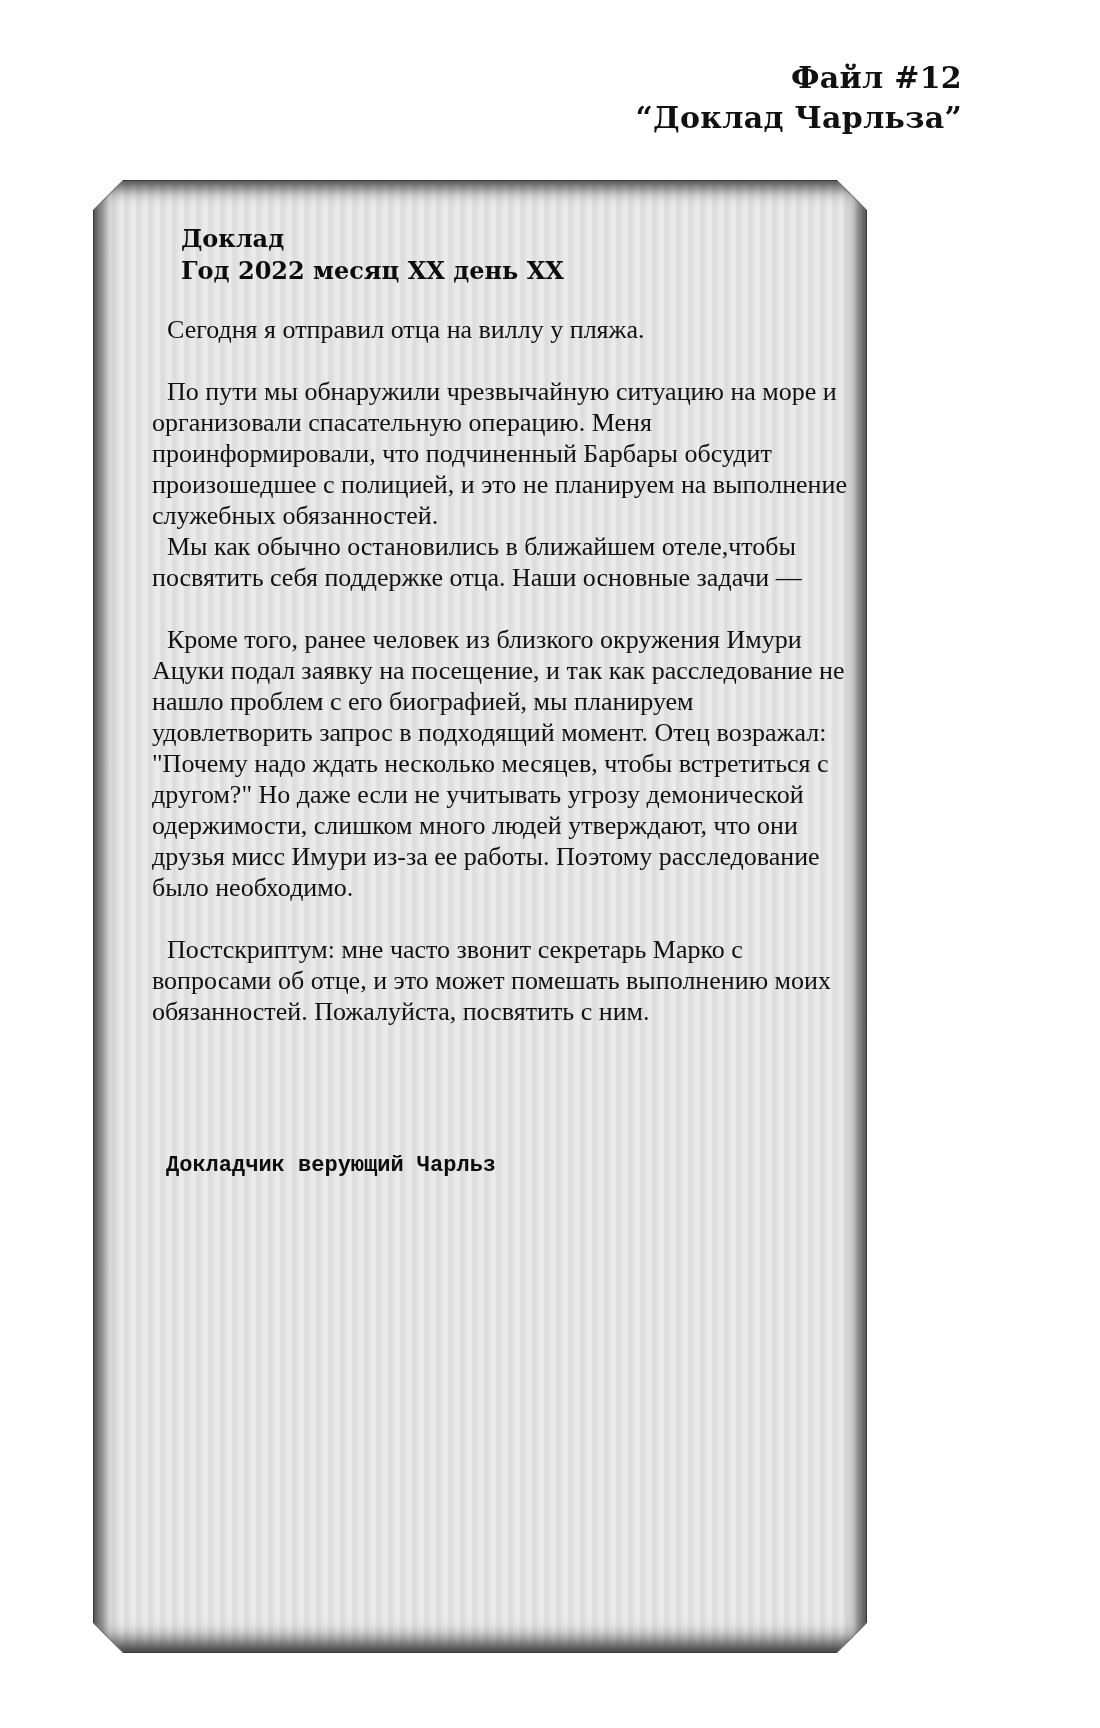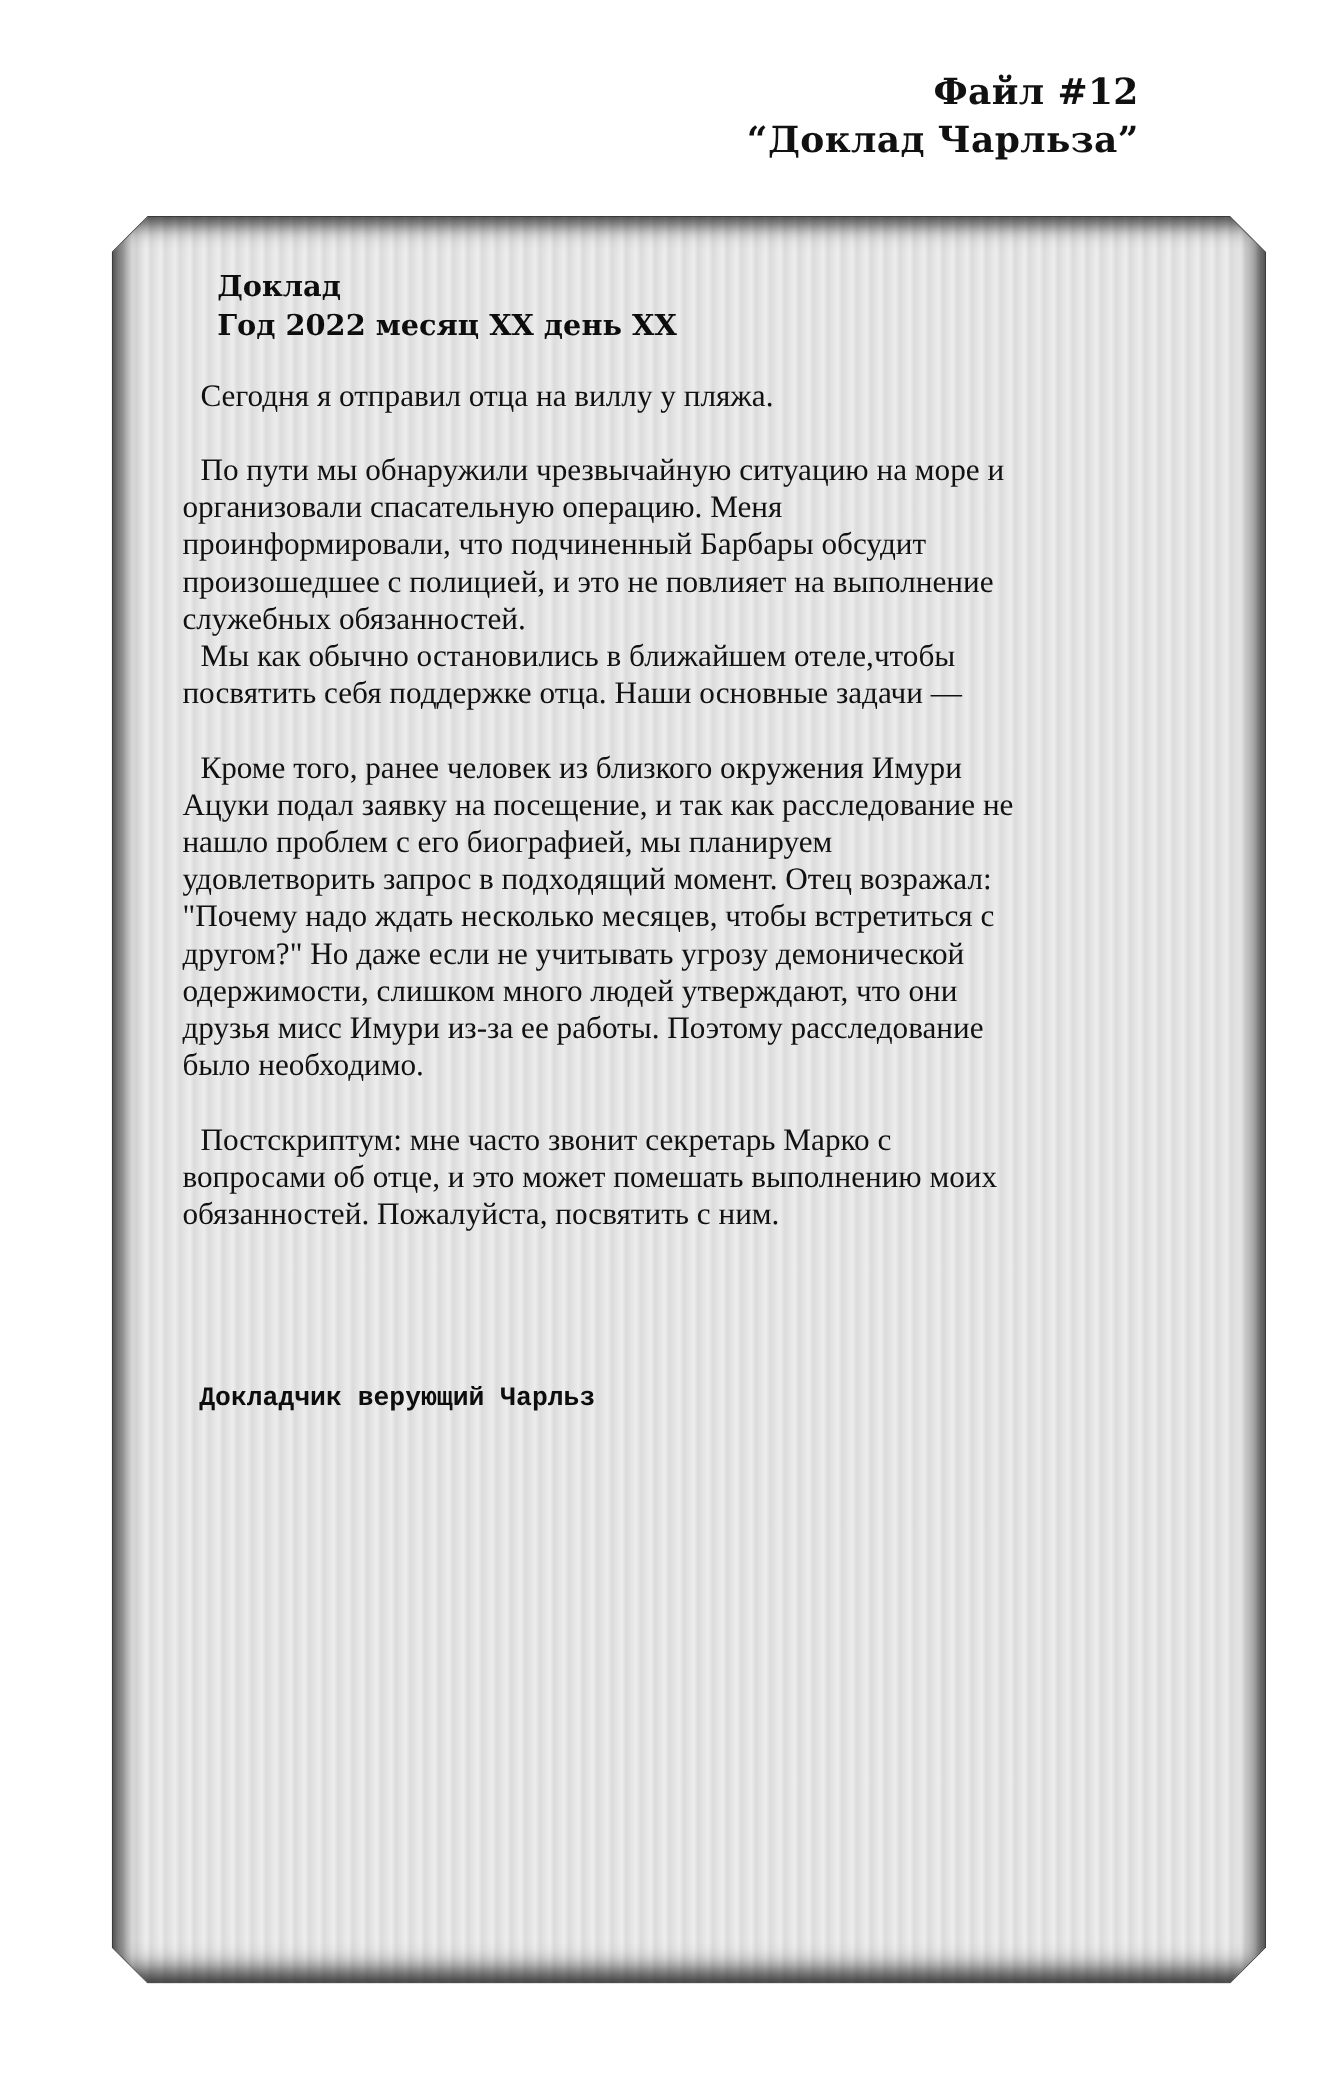--- a/index.html
+++ b/index.html
@@ -8,35 +8,35 @@
     background: #ffffff;
   }
   body {
     width: 1100px;
     height: 1728px;
     position: relative;
     overflow: hidden;
   }
   .file-title {
     position: absolute;
-    right: 151px;
+    right: 138px;
     top: 58px;
     text-align: right;
     font-family: "DejaVu Serif", serif;
     font-weight: bold;
     font-size: 30px;
     line-height: 40px;
     color: #111;
     letter-spacing: 0.3px;
   }
   .paper-frame {
     position: absolute;
     left: 93px;
     top: 180px;
-    width: 962px;
+    width: 774px;
     height: 1473px;
     background: #3a3a3a;
     clip-path: polygon(30px 0, calc(100% - 30px) 0, 100% 30px, 100% calc(100% - 30px), calc(100% - 30px) 100%, 30px 100%, 0 calc(100% - 30px), 0 30px);
   }
   .paper {
     position: absolute;
     left: 1px;
     top: 1px;
     right: 1px;
     bottom: 1px;
@@ -120,21 +120,21 @@
     </div>
 
     <div class="doc-body">
 
       <span class="line indent">Сегодня я отправил отца на виллу у пляжа.</span>
       <span class="gap"></span>
 
       <span class="line indent">По пути мы обнаружили чрезвычайную ситуацию на море и</span>
       <span class="line">организовали спасательную операцию. Меня</span>
       <span class="line">проинформировали, что подчиненный Барбары обсудит</span>
-      <span class="line">произошедшее с полицией, и это не повлияет на выполнение</span>
+      <span class="line">произошедшее с полицией, и это не планируем на выполнение</span>
       <span class="line">служебных обязанностей.</span>
 
       <span class="line indent">Мы как обычно остановились в ближайшем отеле,чтобы</span>
       <span class="line">посвятить себя поддержке отца. Наши основные задачи —</span>
       <span class="gap"></span>
 
       <span class="line indent">Кроме того, ранее человек из близкого окружения Имури</span>
       <span class="line">Ацуки подал заявку на посещение, и так как расследование не</span>
       <span class="line">нашло проблем с его биографией, мы планируем</span>
       <span class="line">удовлетворить запрос в подходящий момент. Отец возражал:</span>

